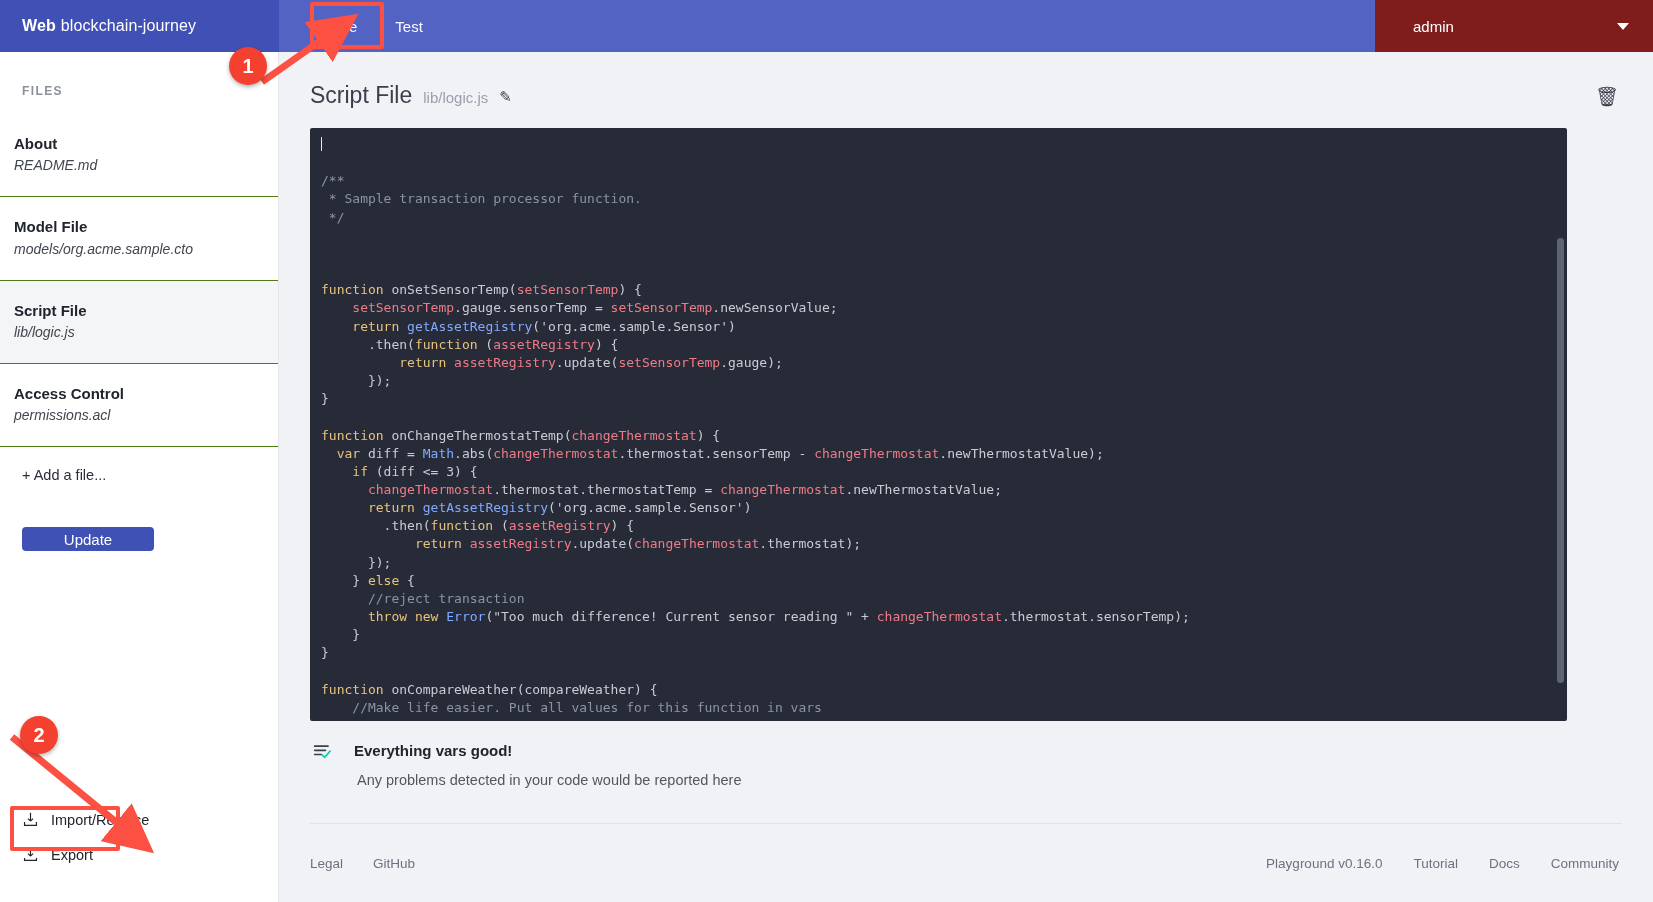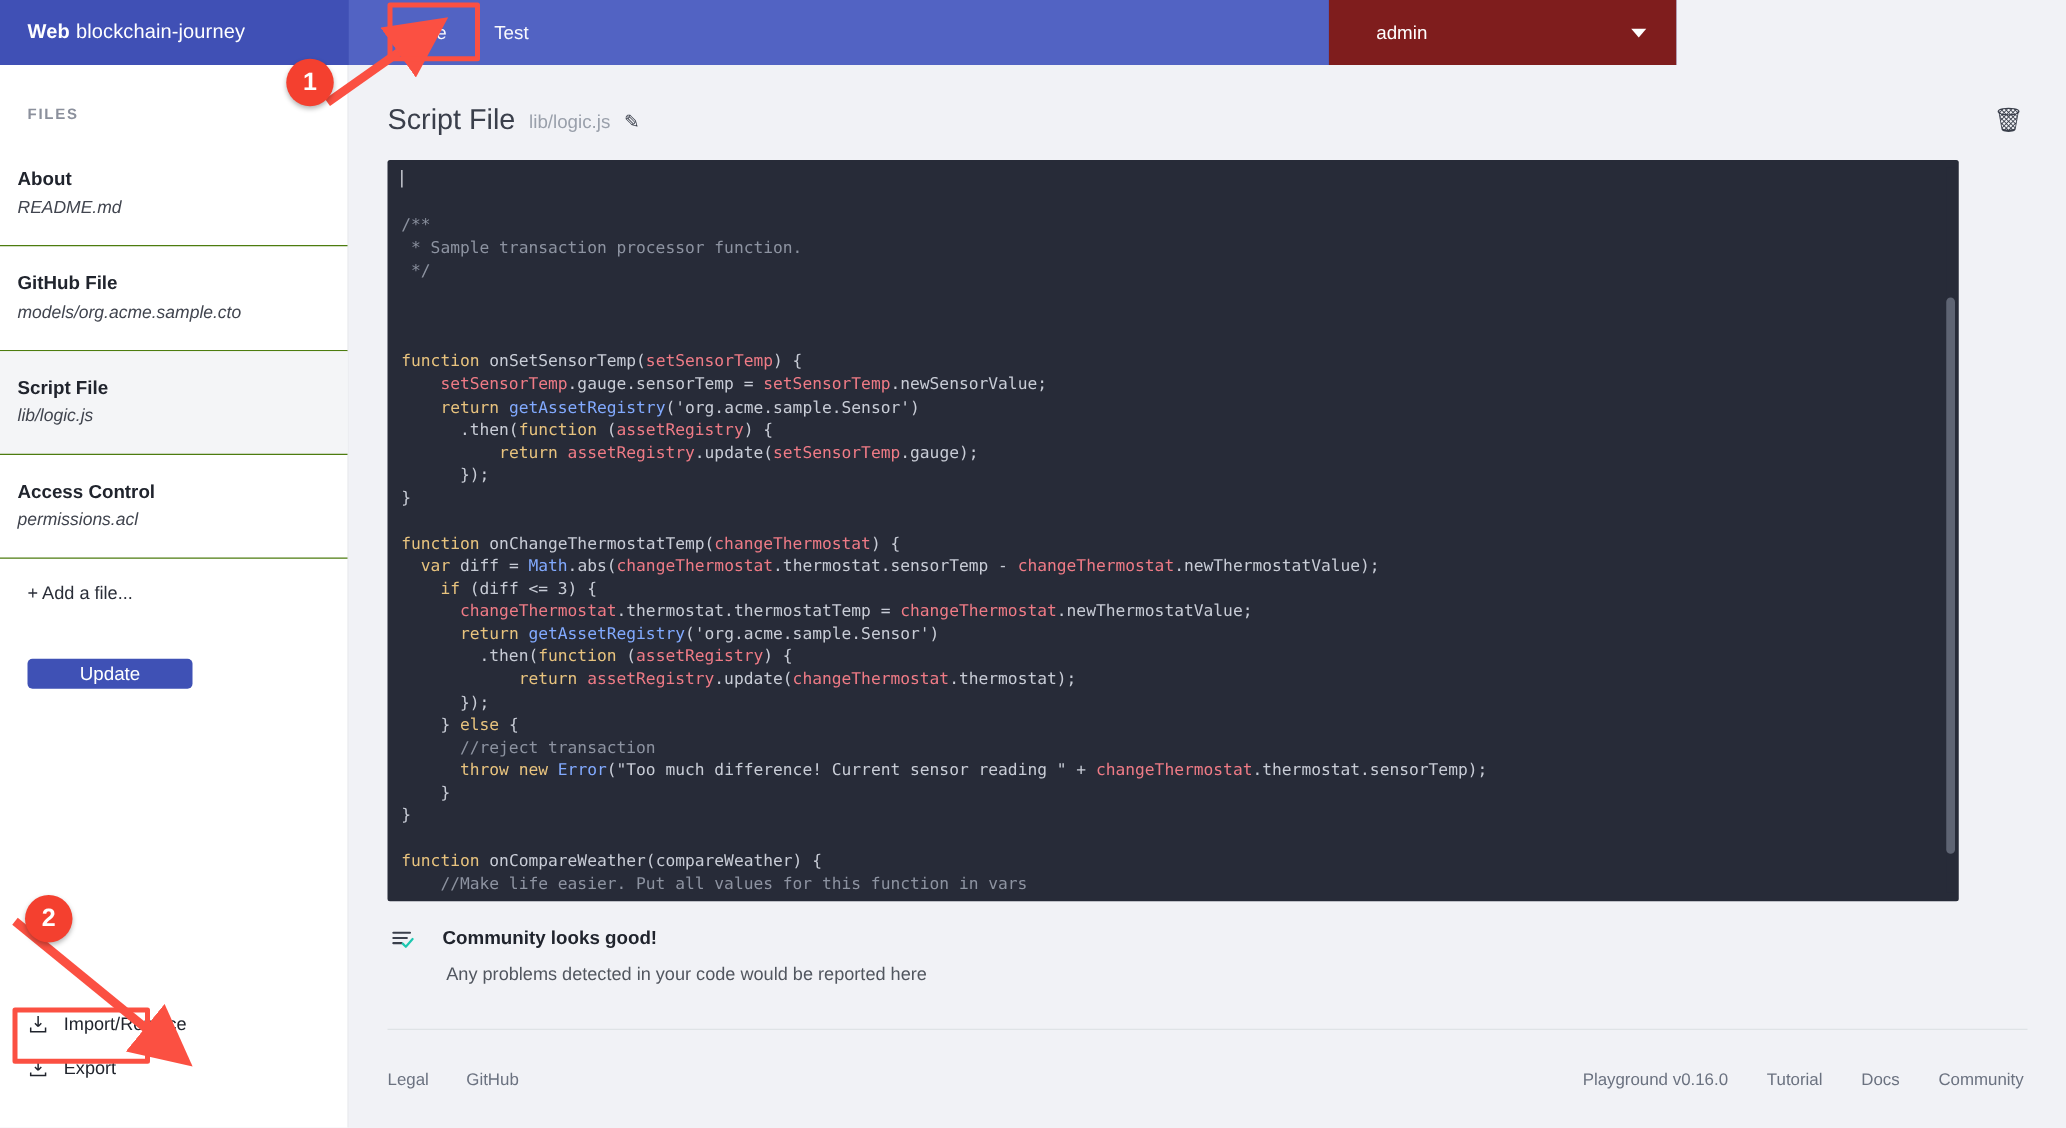--- a/index.html
+++ b/index.html
@@ -5,21 +5,21 @@
   * { box-sizing: border-box; margin: 0; padding: 0; }
   html, body {
     width: 1653px; height: 902px;
     font-family: "Liberation Sans", sans-serif;
     background: #f1f2f6;
     overflow: hidden;
   }
 
   
   .header {
-    position: absolute; top: 0; left: 0; width: 1341px; height: 52px;
+    position: absolute; top: 0; left: 0; width: 1653px; height: 52px;
     background: #4050b5; display: flex; align-items: stretch;
   }
   .brand {
     width: 279px; display: flex; align-items: center; padding-left: 22px;
     color: #ffffff; font-size: 16px; letter-spacing: .1px;
   }
   .brand b { font-weight: 700; margin-right: 5px; }
   .brand span.light { font-weight: 400; }
   .navzone {
     flex: 1; background: #5263c3; display: flex; align-items: center;
@@ -178,21 +178,21 @@
 
 <div class="sidebar">
   <div class="files-label">FILES</div>
 
   <div style="margin-top:16px">
     <div class="file-item">
       <div class="file-title">About</div>
       <div class="file-path">README.md</div>
     </div>
     <div class="file-item">
-      <div class="file-title">GitHub File</div>
+      <div class="file-title">Model File</div>
       <div class="file-path">models/org.acme.sample.cto</div>
     </div>
     <div class="file-item selected">
       <div class="file-title">Script File</div>
       <div class="file-path">lib/logic.js</div>
     </div>
     <div class="file-item">
       <div class="file-title">Access Control</div>
       <div class="file-path">permissions.acl</div>
     </div>
@@ -274,21 +274,21 @@
   </div>
 
   <div class="status">
     <div class="status-row">
       <span class="ico" style="width:28px;flex:0 0 28px;">
         <svg viewBox="0 0 24 24" width="26" height="20" fill="none">
           <path d="M2 5h16M2 10h13M2 15h8" stroke="#3a3f4b" stroke-width="2" stroke-linecap="round"></path>
           <path d="M11 15.5l3 3 6.5-7.5" stroke="#1ec8b0" stroke-width="2.1" stroke-linecap="round" stroke-linejoin="round"></path>
         </svg>
       </span>
-      <span class="status-title">Community looks good!</span>
+      <span class="status-title">Everything vars good!</span>
     </div>
     <div class="status-sub">Any problems detected in your code would be reported here</div>
   </div>
 
   <div class="footer-divider"></div>
   <div class="footer">
     <div class="f-left">
       <a>Legal</a>
       <a>GitHub</a>
     </div>

